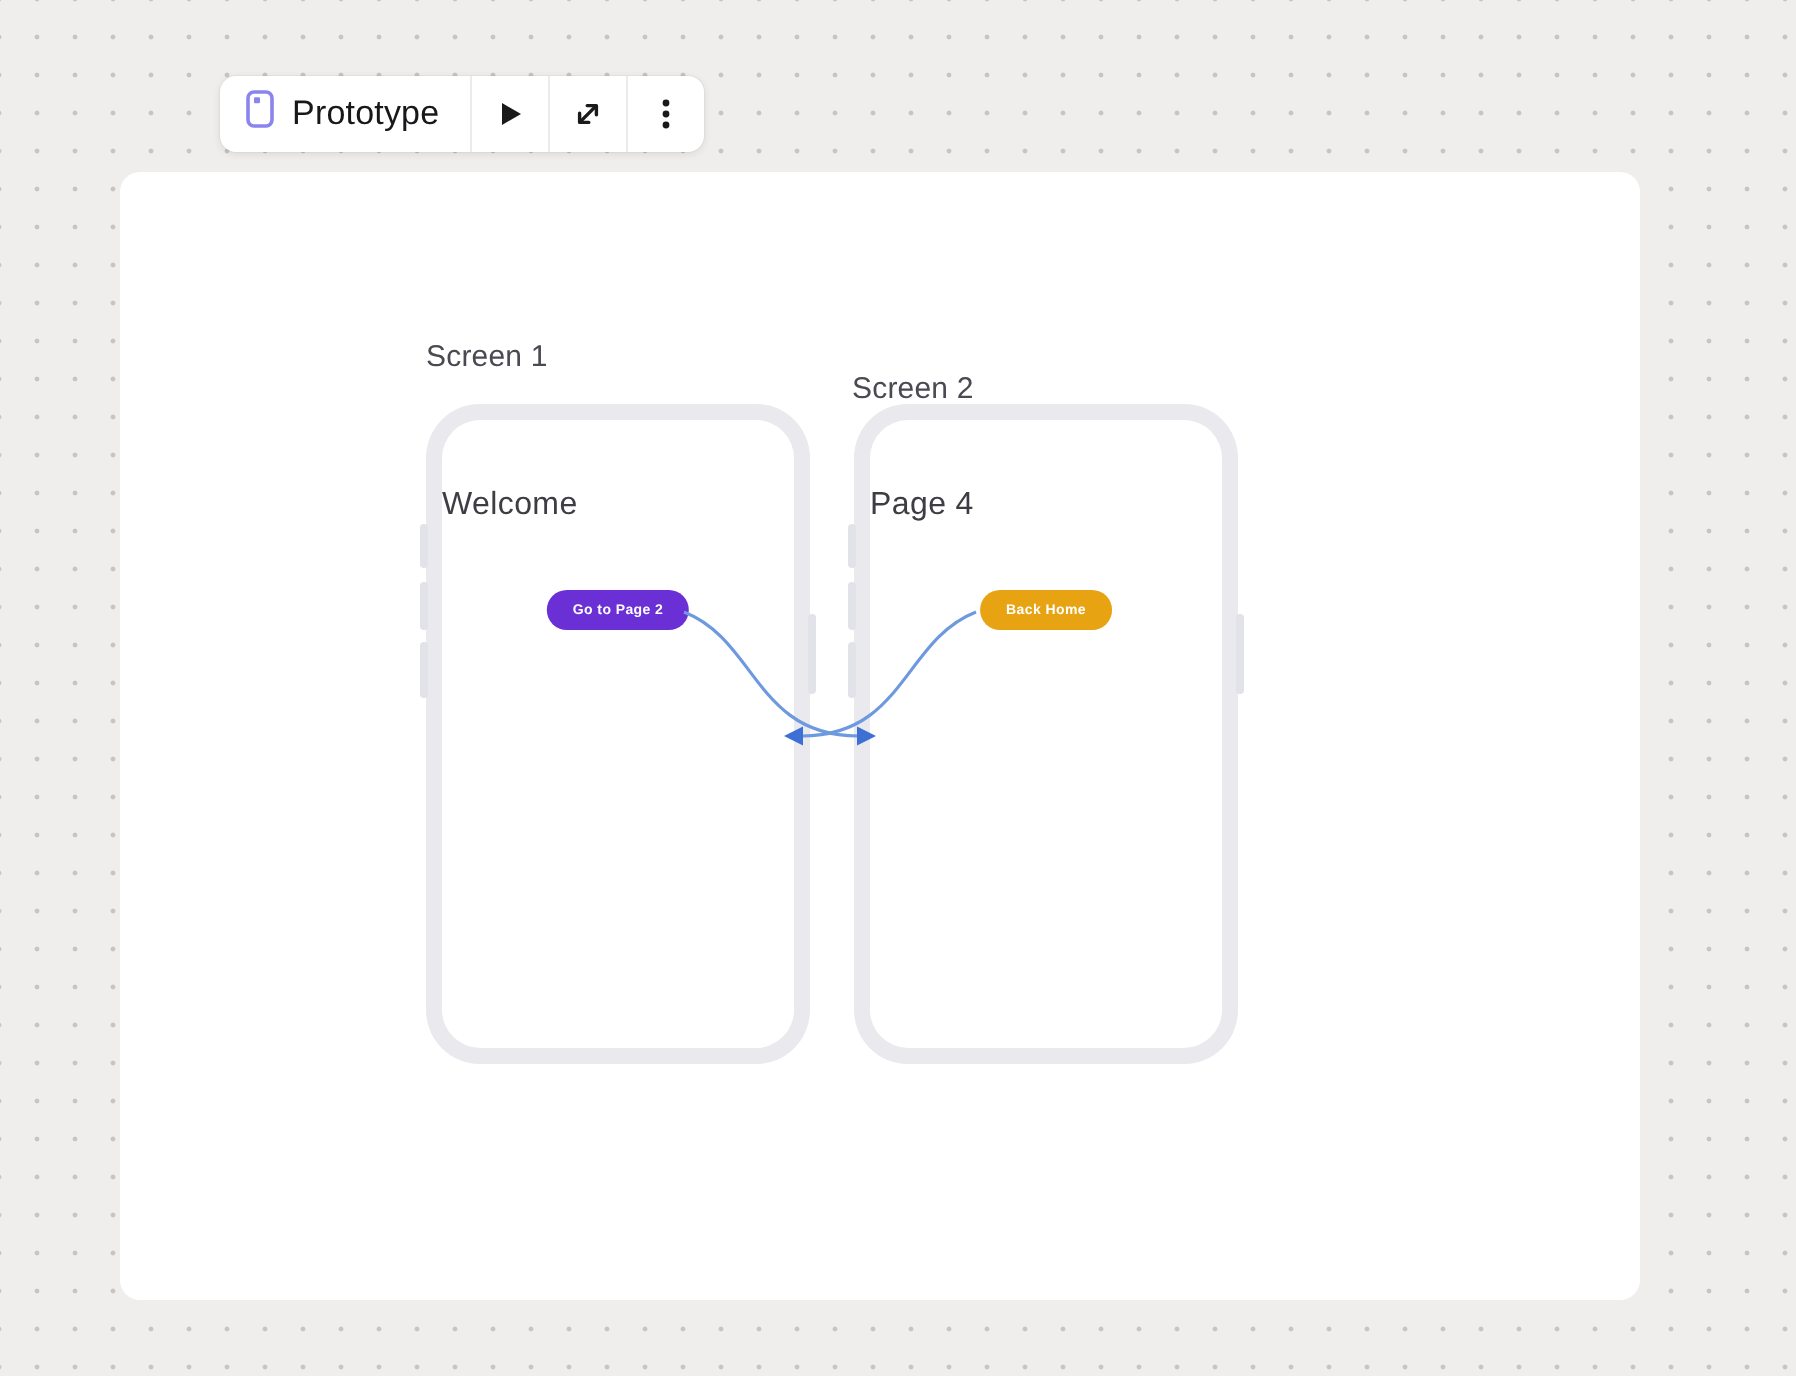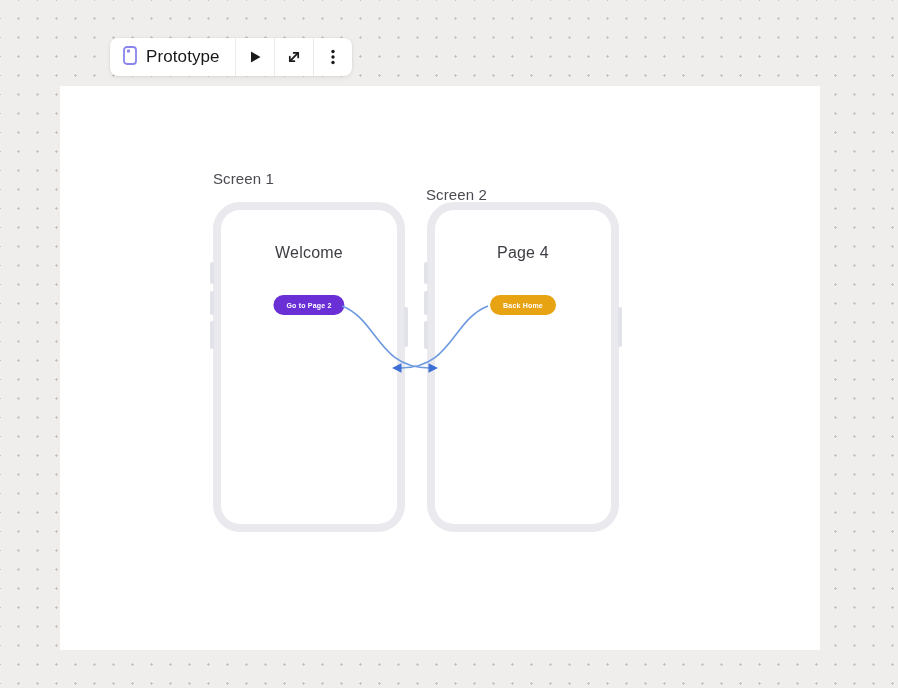--- a/index.html
+++ b/index.html
@@ -57,20 +57,21 @@
   }
   .tb-btn { width: 39px; }
   .tb-btn svg { display: block; }
 
   
   .canvas {
     position: absolute;
     left: 60px; top: 86px;
     width: 760px; height: 564px;
     background: var(--canvas-bg);
+    border-radius: 10px;
   }
 
   .screen-label {
     position: absolute;
     font-size: 15px;
     color: var(--label-text);
     letter-spacing: 0.1px;
     cursor: default;
   }
   #screen-label-0 { left: 153px; top: 84px; }
@@ -99,21 +100,20 @@
     border-radius: 2px;
   }
   .side-btn.vol-1 { left: -3px; top: 60px;  height: 22px; }
   .side-btn.vol-2 { left: -3px; top: 89px;  height: 24px; }
   .side-btn.vol-3 { left: -3px; top: 119px; height: 28px; }
   .side-btn.power { right: -3px; top: 105px; height: 40px; }
 
   .mock-heading {
     position: absolute;
     top: 34px; left: 0; right: 0;
-    text-align: center;
     font-size: 16px;
     color: var(--heading-text);
     letter-spacing: 0.2px;
   }
   .mock-btn {
     position: absolute;
     top: 85px; left: 50%;
     transform: translateX(-50%);
     height: 20px;
     padding: 0 13px;

